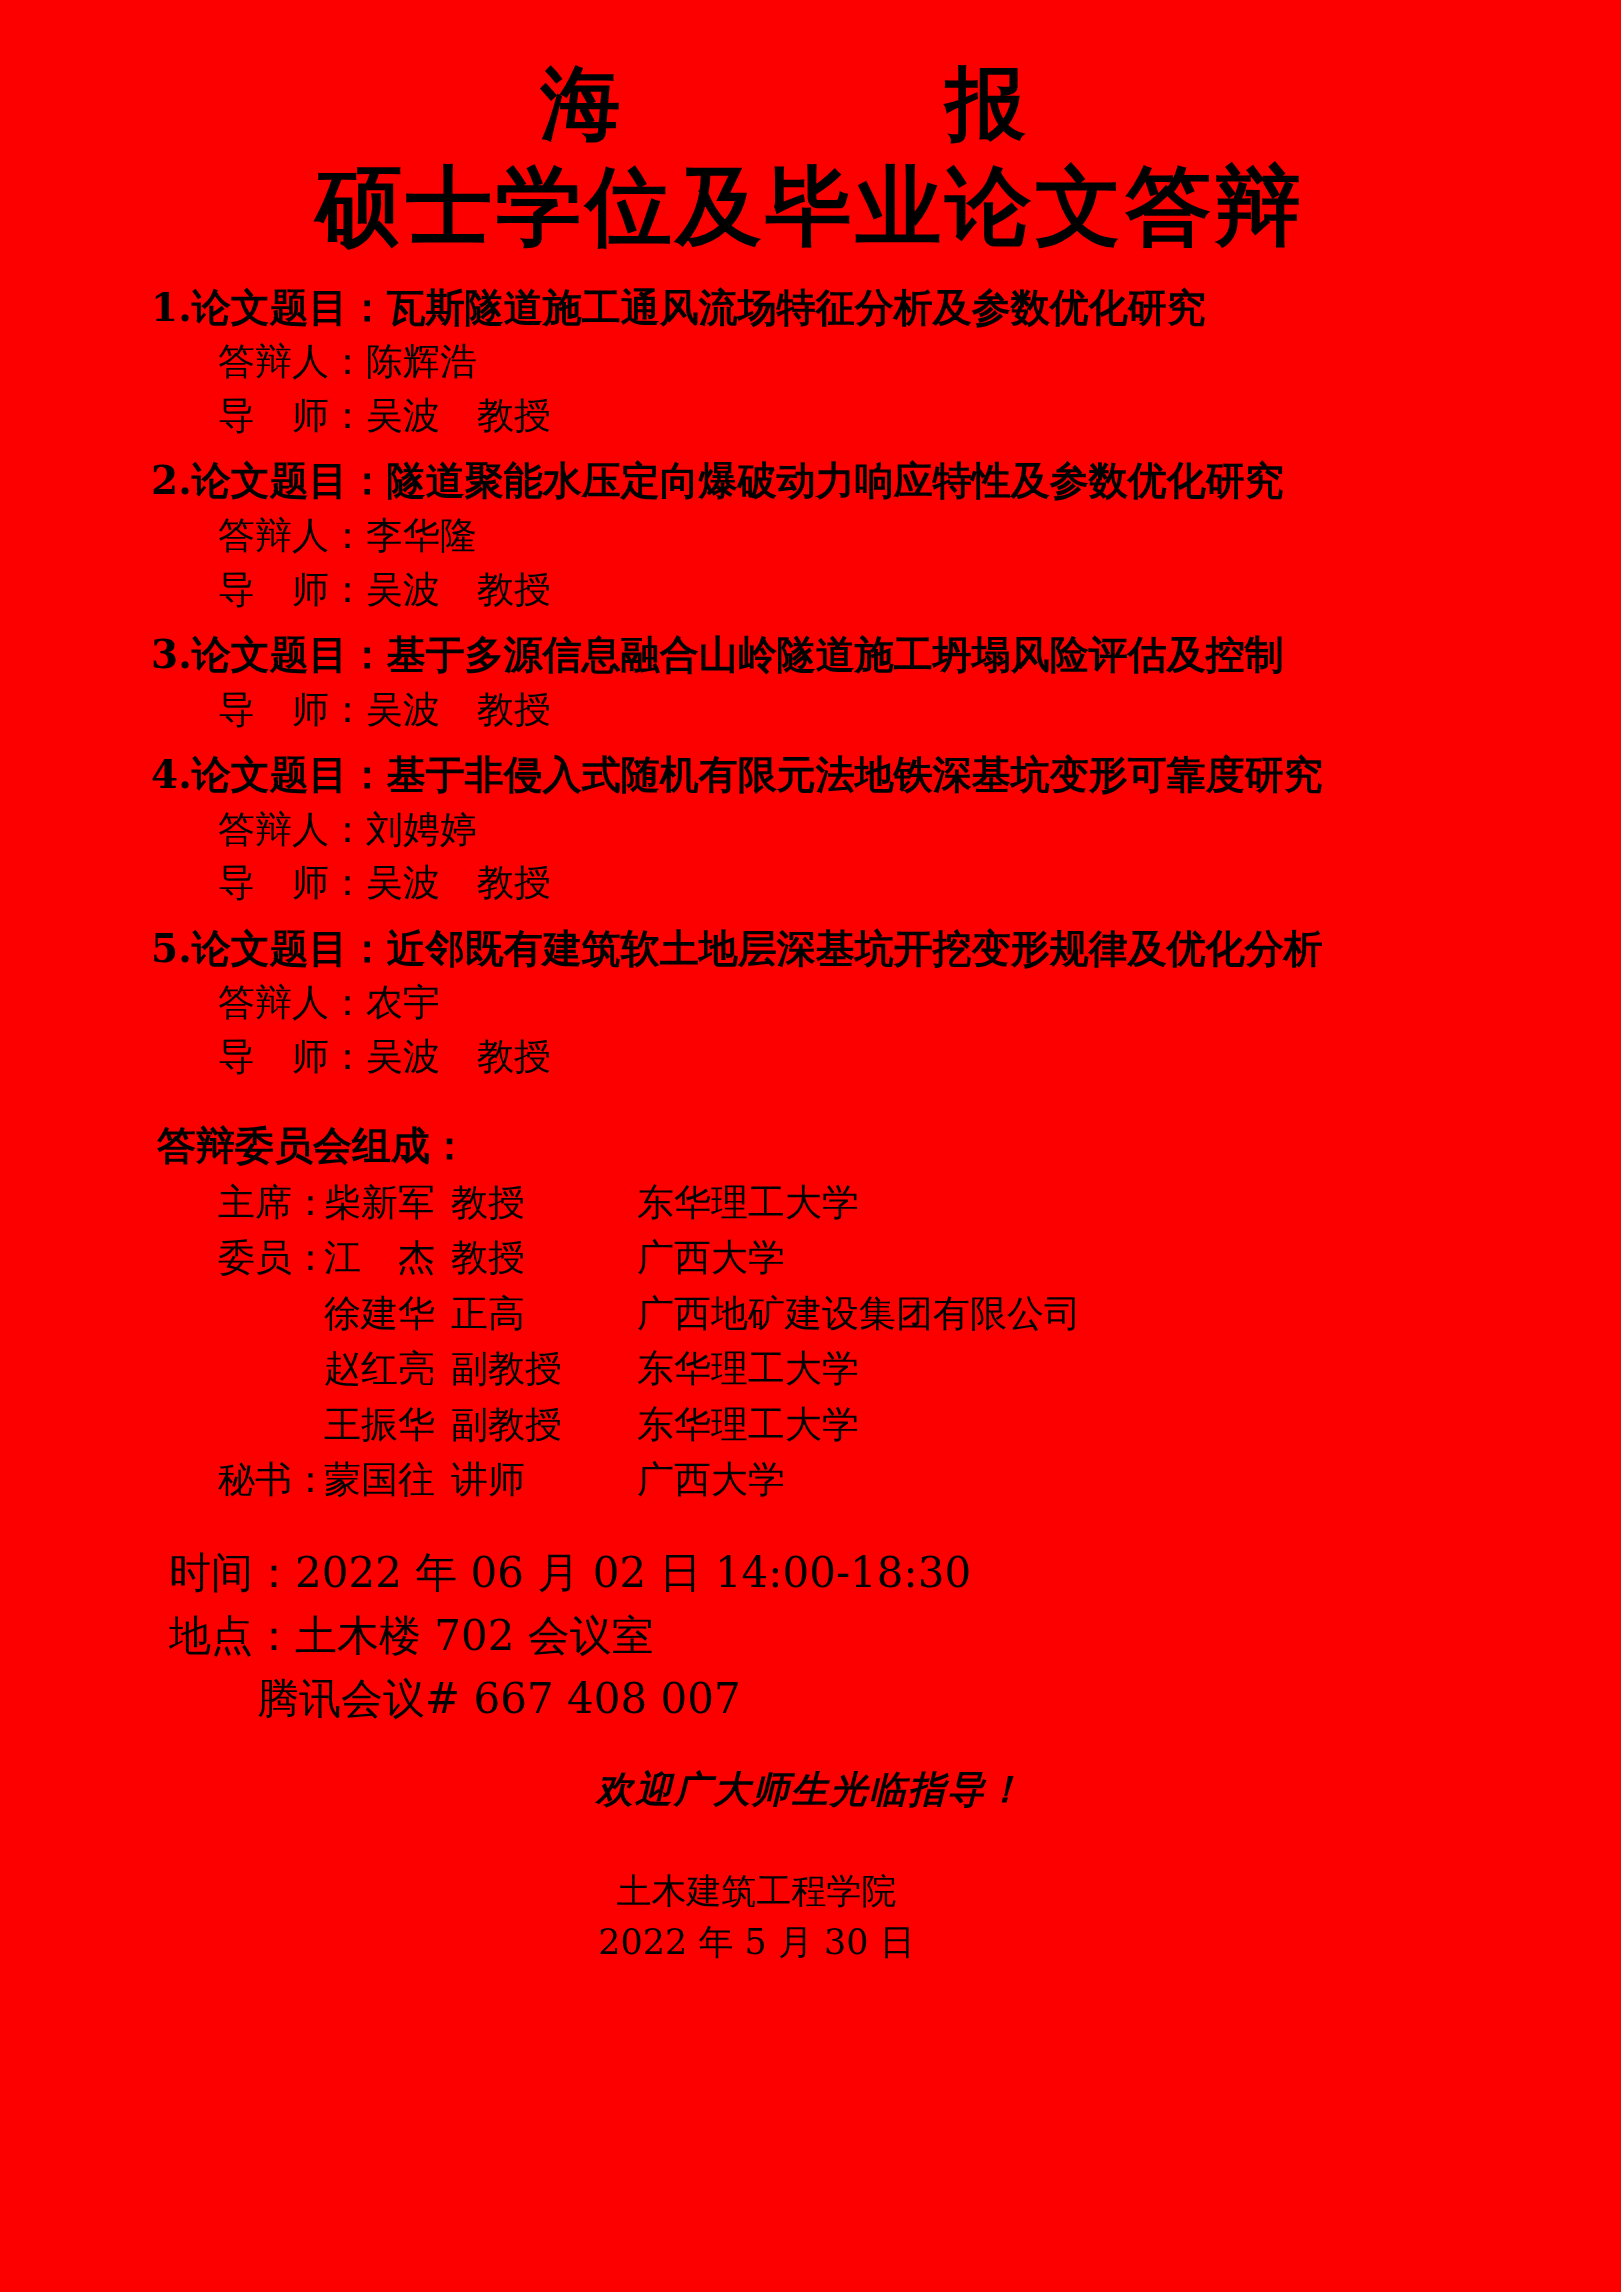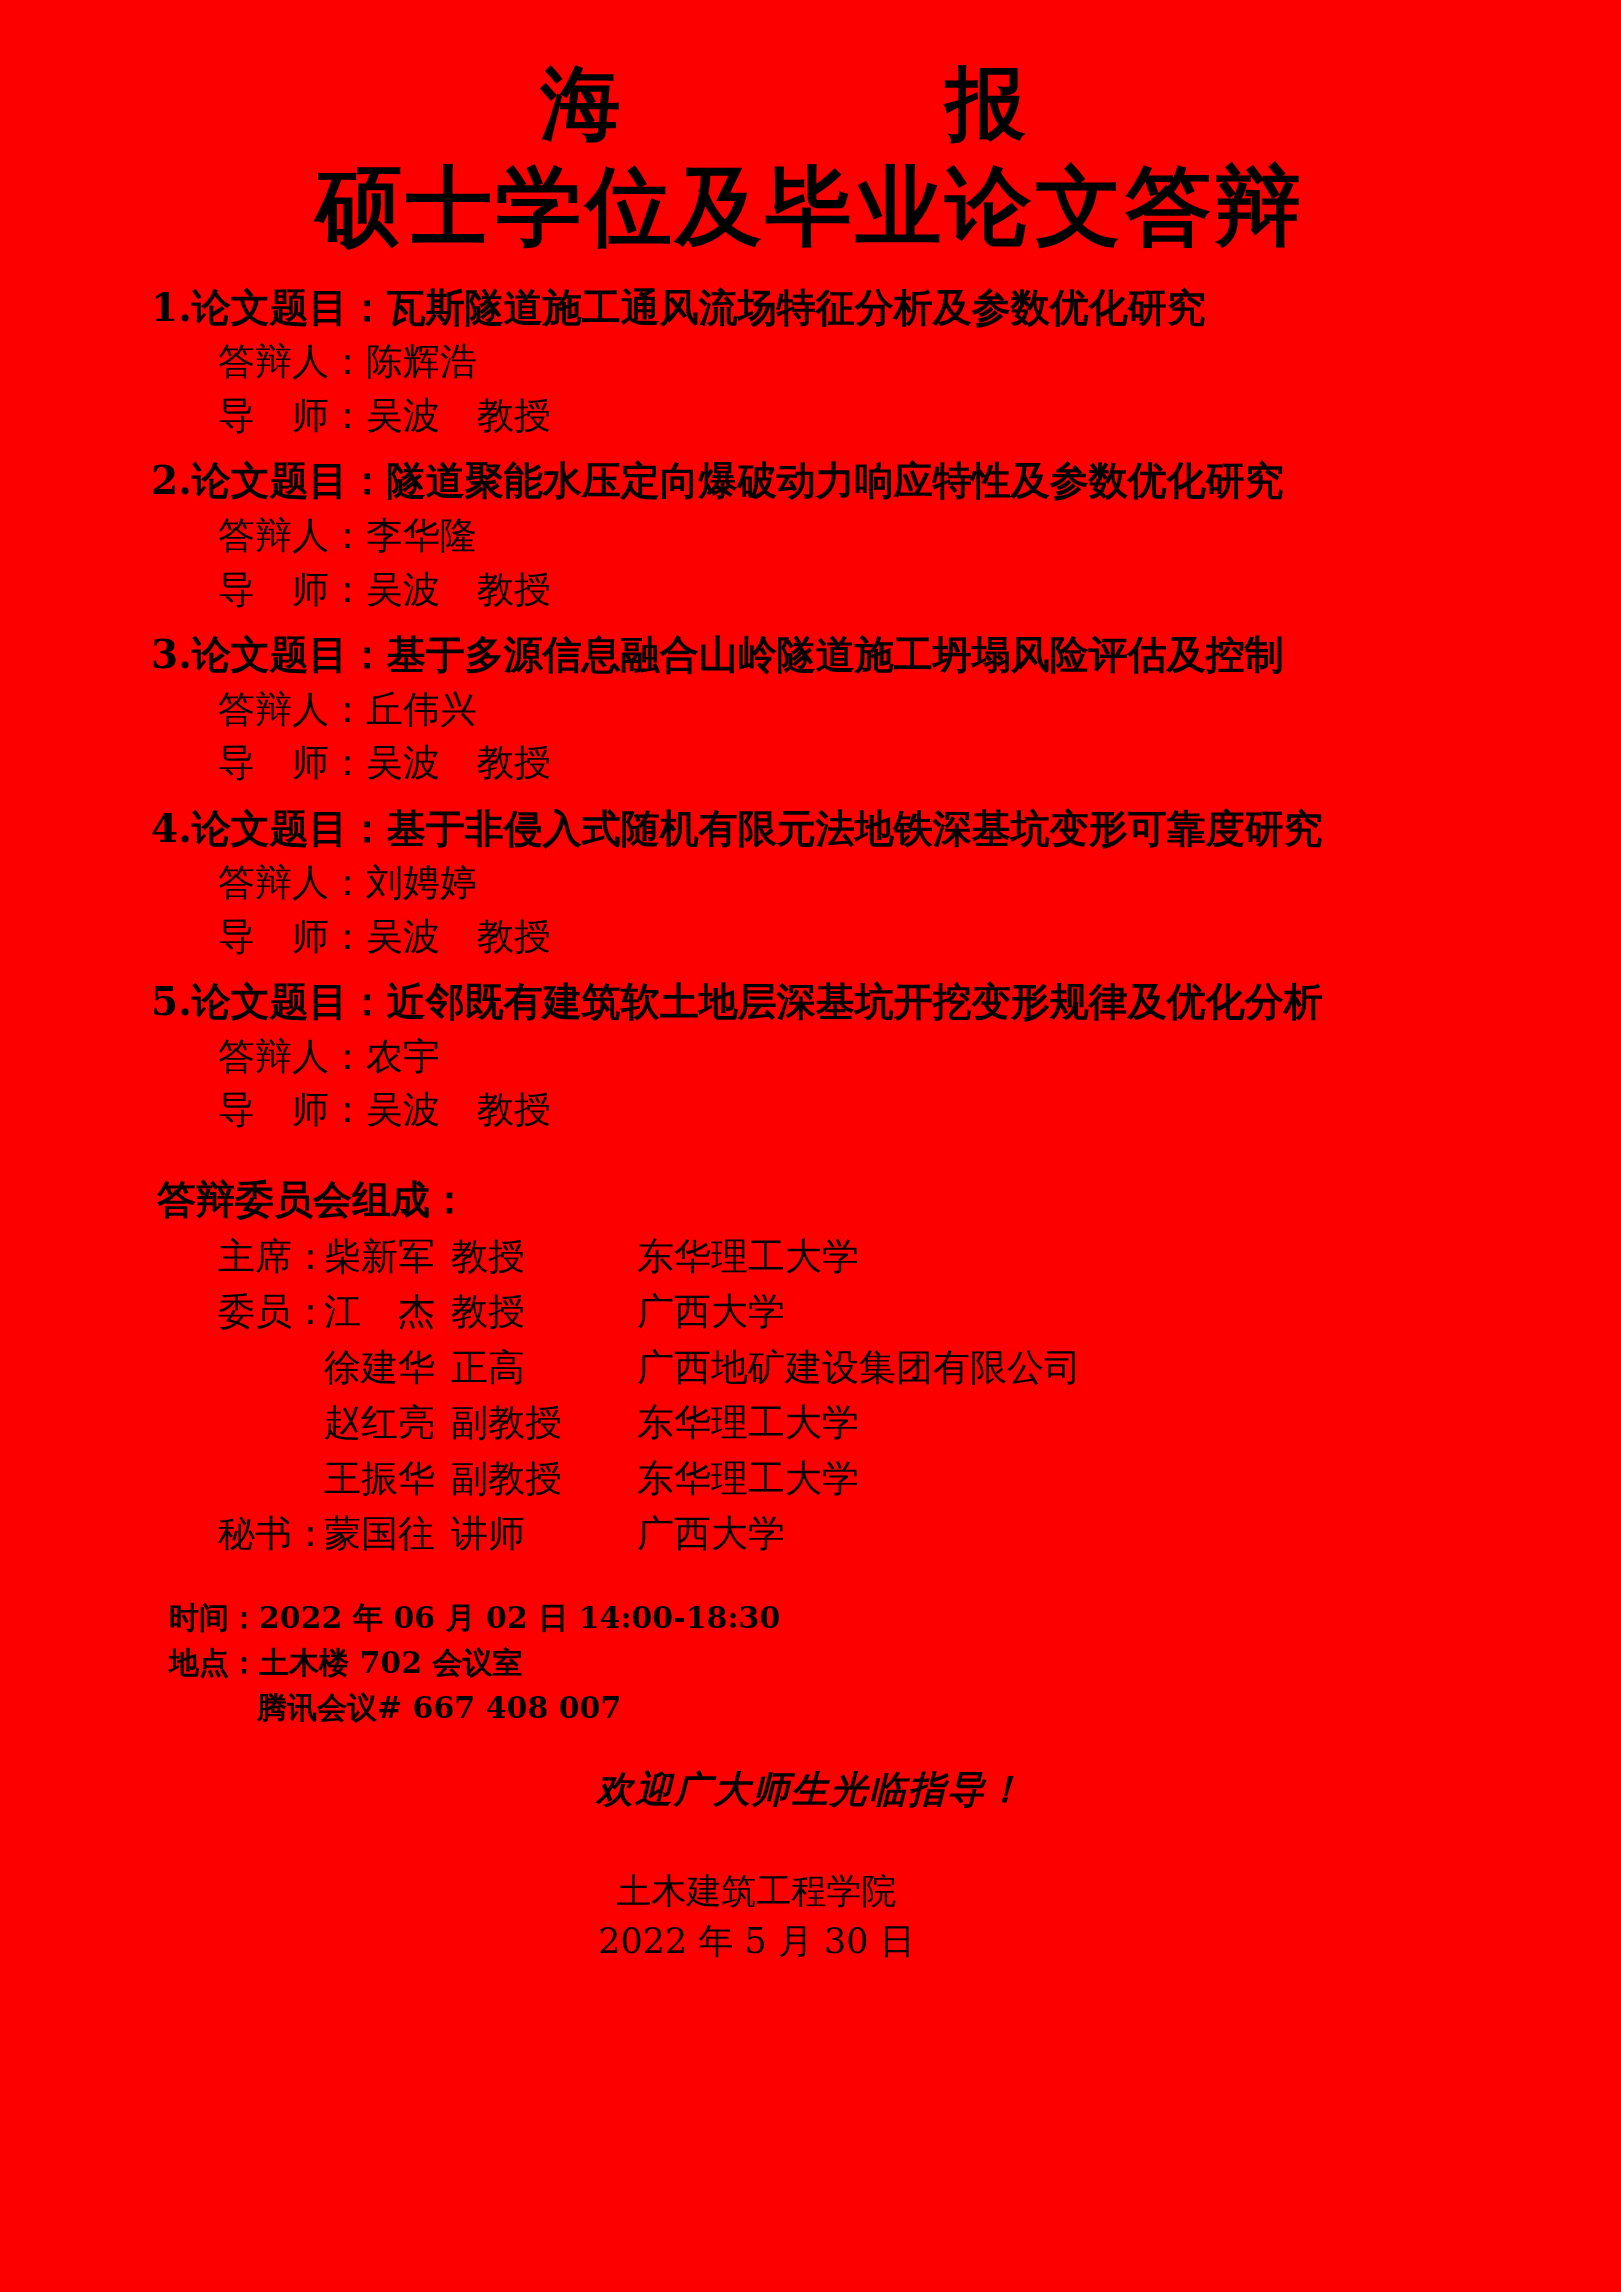--- a/index.html
+++ b/index.html
@@ -94,24 +94,23 @@
   }
   .member-org {
     display: inline-block;
     white-space: nowrap;
   }
   .logistics {
     margin-top: 33px;
     padding-left: 110px;
   }
   .logi-line {
-    font-size: 30px;
+    font-size: 42px;
     line-height: 1.5;
     white-space: nowrap;
-    font-weight: bold;
   }
   .logi-line.indent {
     padding-left: 88px;
   }
   .welcome {
     text-align: center;
     font-size: 37px;
     font-weight: bold;
     font-style: italic;
     margin-top: 35px;
@@ -152,23 +151,20 @@
       <div class="entry-line">
         <span class="lbl">答辩人：</span><span>李华隆</span>
       </div>
       <div class="entry-line">
         <span class="lbl">导　师：</span><span>吴波　教授</span>
       </div>
     </div>
 
     <div class="entry">
       <div class="entry-title">3.论文题目：基于多源信息融合山岭隧道施工坍塌风险评估及控制</div>
-      <div class="entry-line">
-        <span class="lbl">答辩人：</span><span>丘伟兴</span>
-      </div>
       <div class="entry-line">
         <span class="lbl">导　师：</span><span>吴波　教授</span>
       </div>
     </div>
 
     <div class="entry">
       <div class="entry-title">4.论文题目：基于非侵入式随机有限元法地铁深基坑变形可靠度研究</div>
       <div class="entry-line">
         <span class="lbl">答辩人：</span><span>刘娉婷</span>
       </div>

